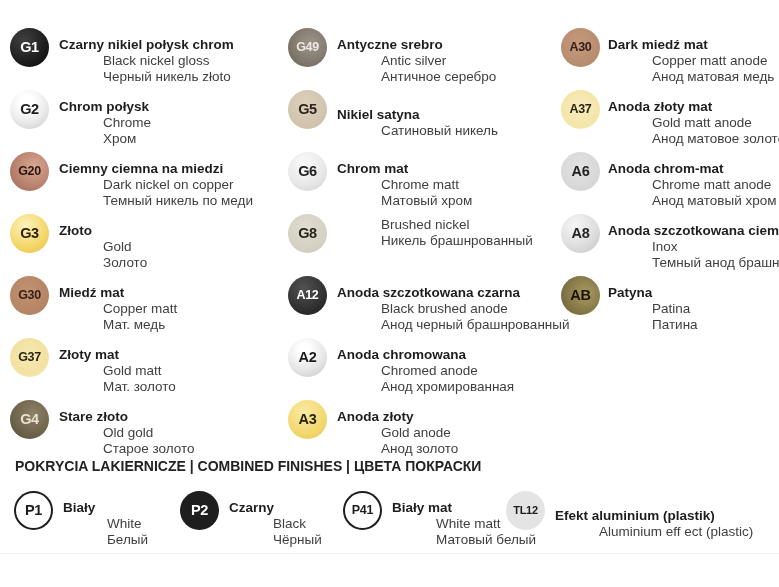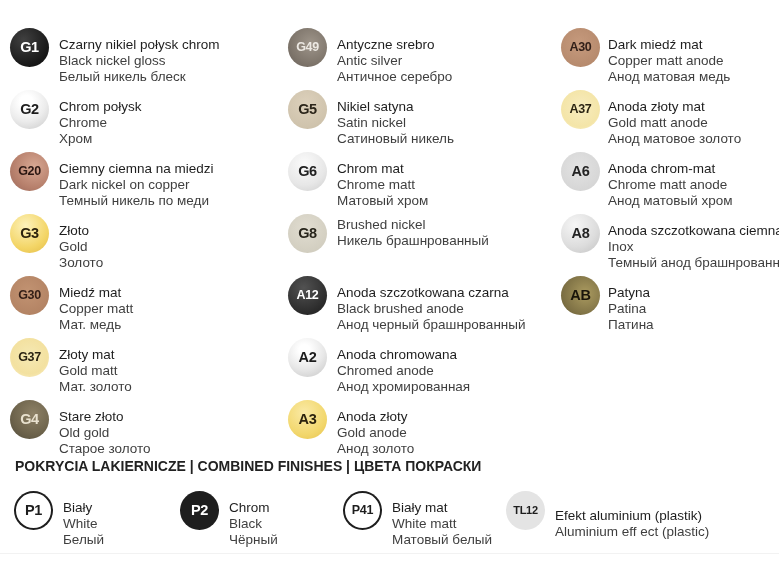--- a/index.html
+++ b/index.html
@@ -13,22 +13,22 @@
   #col3{left:561px;width:218px;}
   .finish-row{display:flex;align-items:center;gap:10px;height:48px;margin-bottom:14px;}
   #col3 .finish-row{gap:8px;}
   .swatch{
     width:39px;height:39px;border-radius:50%;flex:0 0 39px;
     display:flex;align-items:center;justify-content:center;
   }
   .swatch-code{font-weight:700;letter-spacing:-0.3px;line-height:1;}
   .labels{display:flex;flex-direction:column;justify-content:center;}
   .labels div{font-size:13.5px;line-height:16px;white-space:nowrap;}
-  .pl{font-weight:400;color:#1e1e1e;margin-top:28px;}
-  .en,.ru{font-weight:400;color:#3f3f3f;}
+  .pl{font-weight:700;color:#1e1e1e;margin-top:28px;}
+  .en,.ru{font-weight:400;color:#3f3f3f;margin-left:44px;}
   #combined-header{
     position:absolute;left:15px;top:458px;font-size:14px;font-weight:700;color:#222;
     white-space:nowrap;
   }
   .combined-item{position:absolute;top:486px;}
   #ci-0{left:14px;} #ci-1{left:180px;} #ci-2{left:343px;} #ci-3{left:506px;}
   .divider{position:absolute;left:0;top:553px;width:779px;height:1px;background:#f2f2f2;}
 </style>
 </head>
 <body>
@@ -36,21 +36,21 @@
 <div id="canvas">
 
   <div class="col" id="col1">
     <div class="finish-row">
       <div class="swatch" style="background:radial-gradient(circle at 35% 30%,#404040,#161616 72%);color:#ffffff">
           <span class="swatch-code" style="font-size: 14.5px;">G1</span>
         </div>
       <div class="labels">
         <div class="pl">Czarny nikiel połysk chrom</div>
         <div class="en">Black nickel gloss</div>
-        <div class="ru">Белый никель блеск</div>
+        <div class="ru">Черный никель złoto</div>
       </div>
     </div>
     <div class="finish-row">
       <div class="swatch" style="background:radial-gradient(circle at 42% 30%,#ffffff 18%,#ececec 55%,#c8c8c8 100%);color:#1d1d1d">
           <span class="swatch-code" style="font-size: 14.5px;">G2</span>
         </div>
       <div class="labels">
         <div class="pl">Chrom połysk</div>
         <div class="en">Chrome</div>
         <div class="ru">Хром</div>
@@ -118,21 +118,20 @@
         <div class="en">Antic silver</div>
         <div class="ru">Античное серебро</div>
       </div>
     </div>
     <div class="finish-row">
       <div class="swatch" style="background:radial-gradient(circle at 46% 36%,#ddd1bc,#ccc0a9 85%);color:#2b251a">
           <span class="swatch-code" style="font-size: 14.5px;">G5</span>
         </div>
       <div class="labels">
         <div class="pl">Nikiel satyna</div>
-        <div class="en">Satin nickel</div>
         <div class="ru">Сатиновый никель</div>
       </div>
     </div>
     <div class="finish-row">
       <div class="swatch" style="background:radial-gradient(circle at 42% 30%,#fbfbfb,#e7e7e7 60%,#cdcdcd 100%);color:#222222">
           <span class="swatch-code" style="font-size: 14.5px;">G6</span>
         </div>
       <div class="labels">
         <div class="pl">Chrom mat</div>
         <div class="en">Chrome matt</div>
@@ -243,21 +242,21 @@
       <div class="pl">Biały</div>
       <div class="en">White</div>
       <div class="ru">Белый</div>
     </div>
   </div>
   <div class="combined-item finish-row" id="ci-1">
     <div class="swatch" style="background:#1e1e1e;color:#ffffff">
         <span class="swatch-code" style="font-size: 14.5px;">P2</span>
       </div>
     <div class="labels">
-      <div class="pl">Chrom</div>
+      <div class="pl">Czarny</div>
       <div class="en">Black</div>
       <div class="ru">Чёрный</div>
     </div>
   </div>
   <div class="combined-item finish-row" id="ci-2">
     <div class="swatch" style="background:#ffffff;box-shadow:inset 0 0 0 2px #1e1e1e;color:#1e1e1e">
         <span class="swatch-code" style="font-size: 12.5px;">P41</span>
       </div>
     <div class="labels">
       <div class="pl">Biały mat</div>

